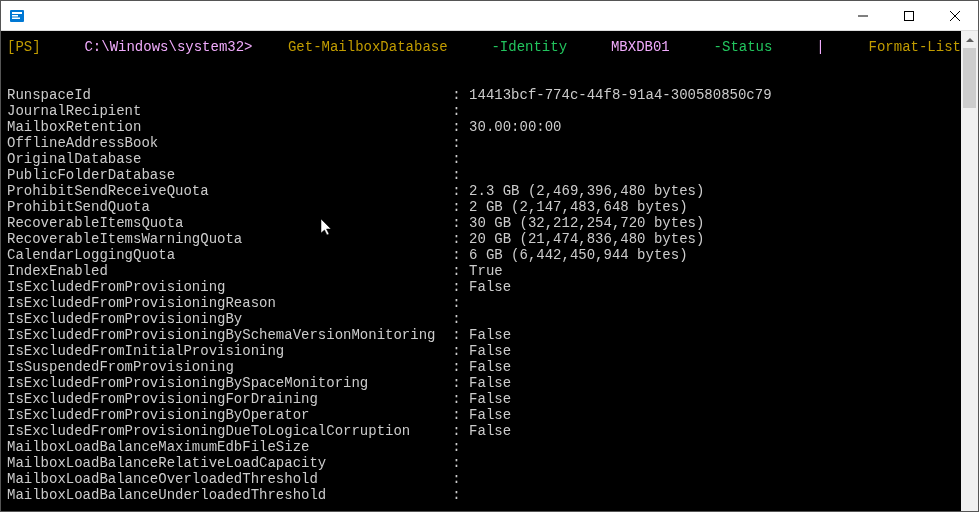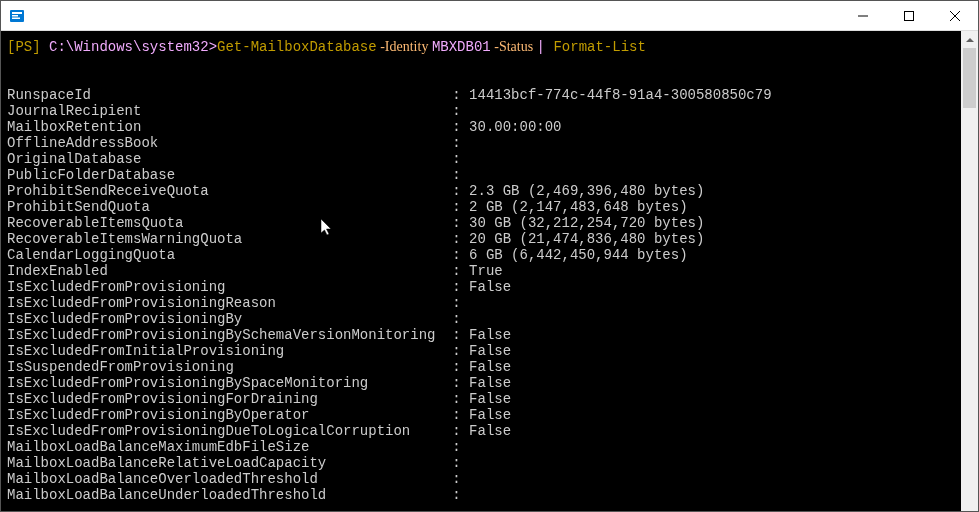--- a/index.html
+++ b/index.html
@@ -108,23 +108,24 @@
       position: absolute;
       top: 0;
       left: 2px;
       right: 2px;
       height: 60px;
       background: #cdcdcd;
       cursor: pointer;
     }
     .yellow { color: #c19c00; }
     .white { color: #f0abfc; }
-    .gray { color: #fdba74; font-family: Liberation Serif, serif; }
+    .gray { color: #22c55e; }
     .prompt-row {
       display: flex;
+      justify-content: space-between;
     }
     .output-row {
       display: flex;
     }
     .cursor {
       position: absolute;
       left: 320px;
       top: 188px;
       width: 12px;
       height: 18px;

